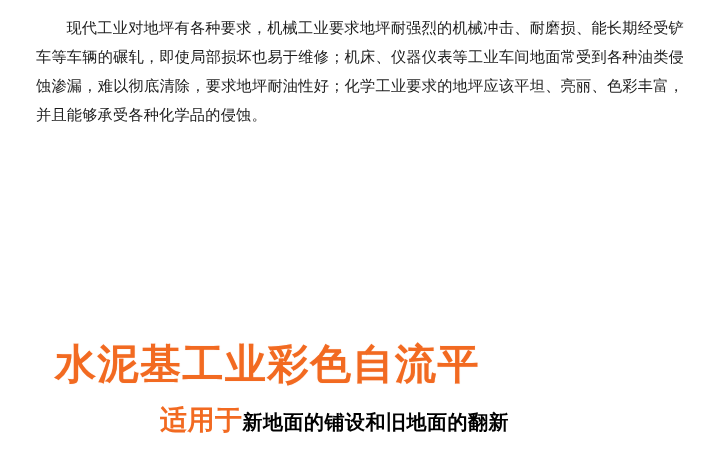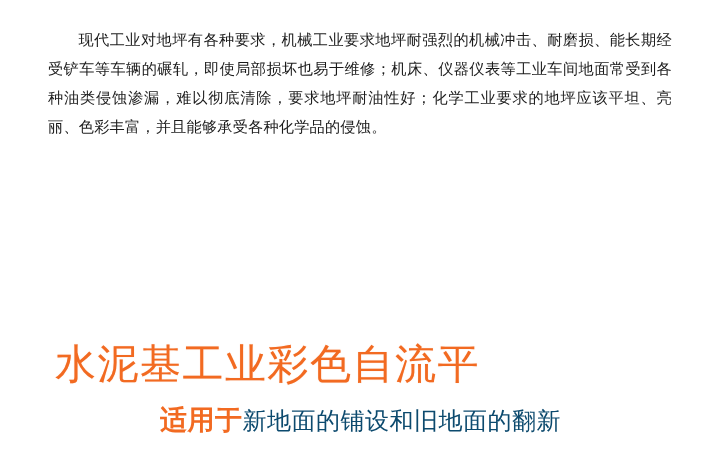--- a/index.html
+++ b/index.html
@@ -26,60 +26,60 @@
     top: 14px;
     width: 648px;
     color: #1b1b1b;
     font-size: 15.2px;
     line-height: 29px;
     text-align: justify;
     text-justify: inter-ideograph;
     letter-spacing: 0.2px;
   }
   .body-copy p {
-    margin: 12px;
+    margin: 0;
     text-indent: 2em;
   }
   .headline-block {
     position: absolute;
     left: 0;
     top: 338px;
     width: 718px;
     height: 120px;
   }
   .headline-main {
     position: absolute;
     left: 55px;
     top: 0;
     color: #f26a21;
     font-size: 41px;
-    font-weight: normal;
+    font-weight: bold;
     letter-spacing: 1.5px;
     line-height: 52px;
     white-space: nowrap;
     text-shadow: 0 0 1px rgba(242,106,33,0.35);
   }
   .headline-sub {
     position: absolute;
     left: 160px;
     top: 62px;
     white-space: nowrap;
     line-height: 40px;
   }
   .headline-sub .sub-orange {
     color: #f26a21;
     font-size: 27px;
     font-weight: bold;
     letter-spacing: 0.5px;
     margin-top: 36px;
   }
   .headline-sub .sub-dark {
-    color: #0c4a6e;
-    font-size: 24px;
-    font-weight: normal;
+    color: #000000;
+    font-size: 20px;
+    font-weight: bold;
     letter-spacing: 0.5px;
   }
 </style>
 </head>
 <body>
 
 <div class="page">
 
   <div class="body-copy">
     <p>现代工业对地坪有各种要求，机械工业要求地坪耐强烈的机械冲击、耐磨损、能长期经受铲车等车辆的碾轧，即使局部损坏也易于维修；机床、仪器仪表等工业车间地面常受到各种油类侵蚀渗漏，难以彻底清除，要求地坪耐油性好；化学工业要求的地坪应该平坦、亮丽、色彩丰富，并且能够承受各种化学品的侵蚀。</p>

